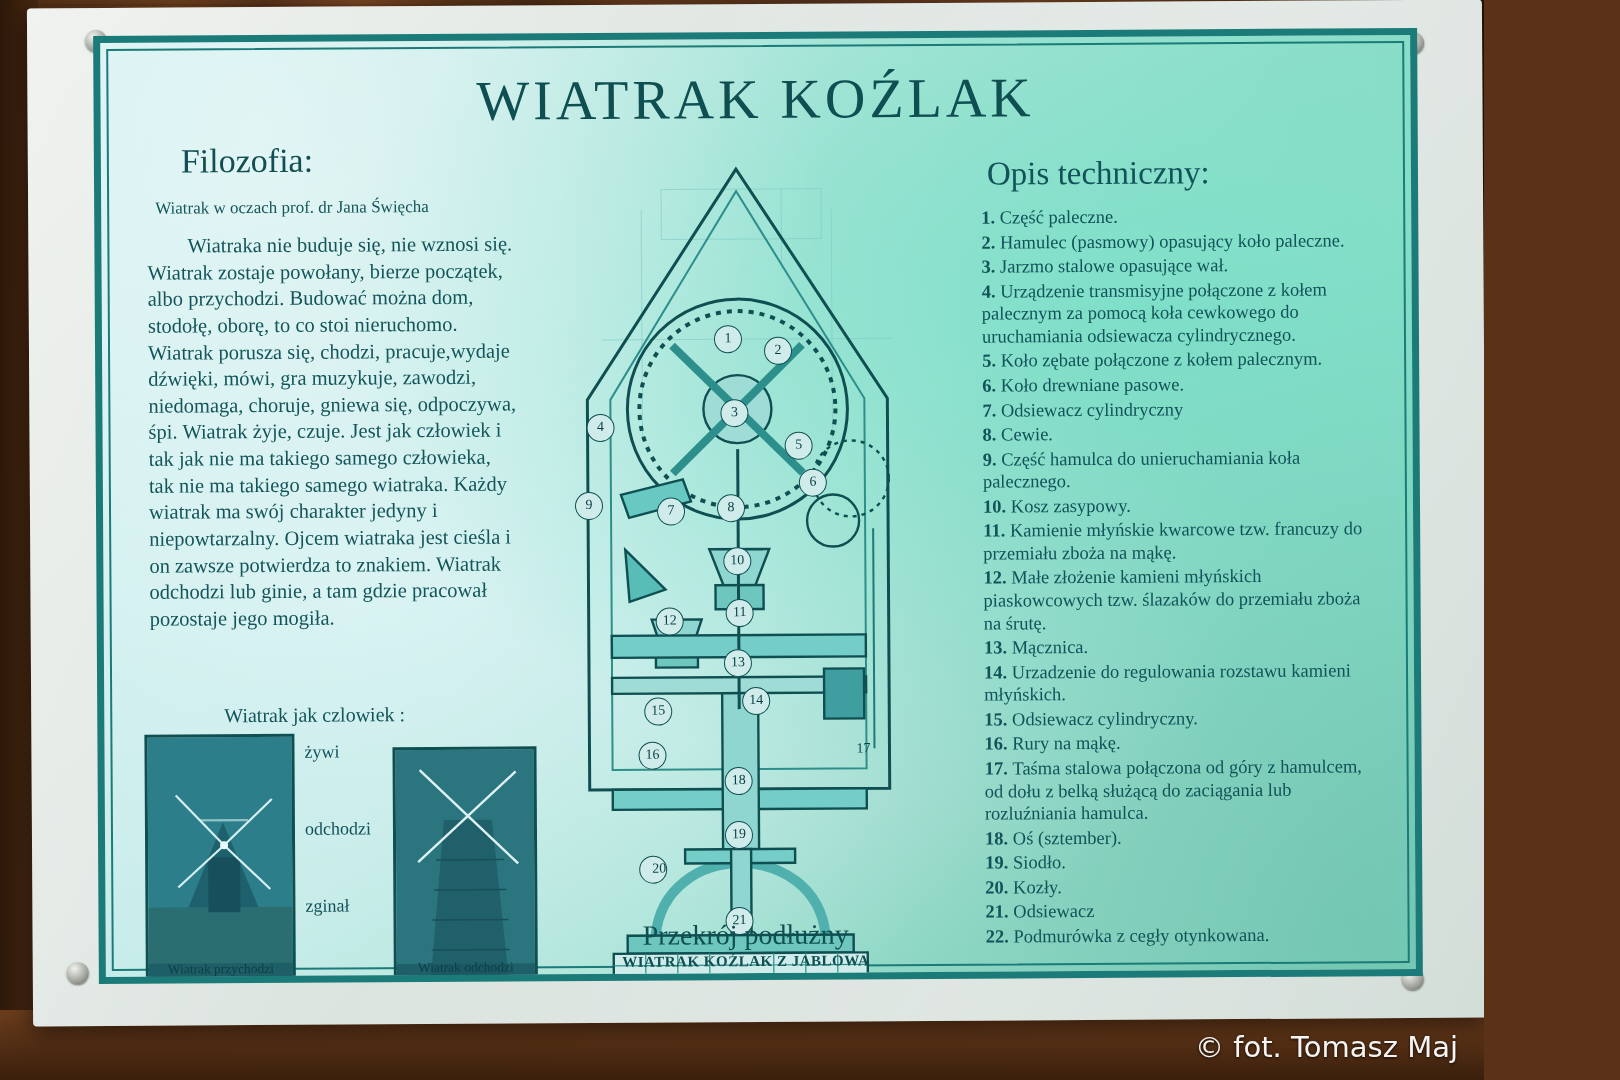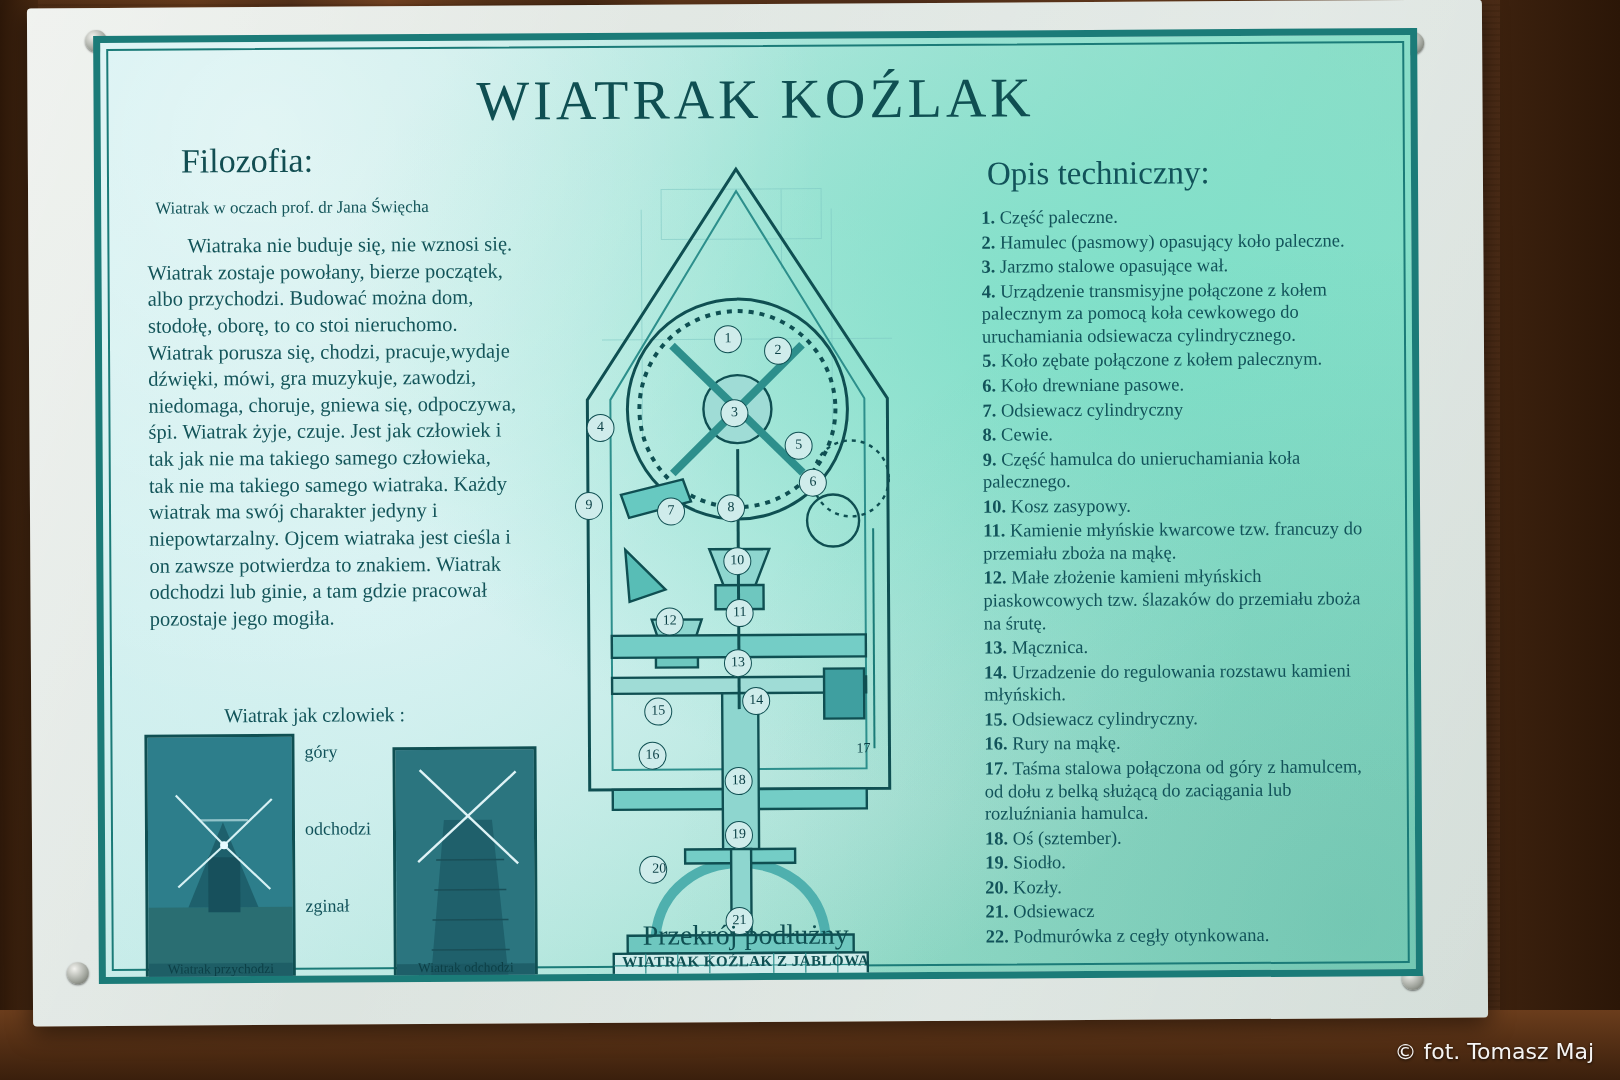--- a/index.html
+++ b/index.html
@@ -1,21 +1,21 @@
 <!DOCTYPE html>
 <html><head>
 <meta charset="utf-8">
 <style>
   html,body{margin:0;padding:0;}
   body{
     width:1620px;height:1080px;overflow:hidden;
     font-family:"Liberation Serif", serif;
     background:#5a3218;
   }
-  #stage{position:relative;width:1620px;height:1080px;overflow:hidden;}
+  #stage{position:relative;width:1460px;height:1080px;overflow:hidden;padding-left:24px;}
 
   
   .wood{position:absolute;inset:0;
     background:
       linear-gradient(90deg, #4d2b13 0%, #5d3518 6%, #6b3d1c 12%, #58321a 18%, #7a4522 24%, #5b3418 30%, #4a2a12 36%, #63381a 42%, #55301a 55%, #6e3f1e 70%, #5a3318 82%, #4a2a14 92%, #3f240f 100%);
   }
   .wood:after{content:"";position:absolute;inset:0;
     background:repeating-linear-gradient(0deg, rgba(0,0,0,0.10) 0 2px, rgba(255,255,255,0.02) 2px 6px);
     opacity:.55;}
   .wood-dark-left{position:absolute;left:0;top:0;width:38px;height:1080px;background:linear-gradient(90deg,#2d1809,#4a2a12);}
@@ -91,21 +91,21 @@
   .diag-cap .c1{font-size:28px;}
   .diag-cap .c2{font-size:15px;font-weight:bold;letter-spacing:.5px;margin-top:2px;}
   .diag-cap .c3{font-size:13px;margin-top:1px;}
 
   .callout{
     position:absolute;background:#cfeceb;border:1.6px solid #0f4f52;border-radius:50%;
     width:26px;height:26px;line-height:23px;text-align:center;font-size:14px;color:#0b3f45;
   }
   .callout.plain{border:none;background:transparent;}
 
-  .wm{position:absolute;right:26px;bottom:16px;color:#fff;font-size:22px;font-family:"DejaVu Sans", sans-serif;
+  .wm{position:absolute;right:26px;bottom:16px;color:#fff;font-size:29px;font-family:"DejaVu Sans", sans-serif;
      text-shadow:0 1px 3px rgba(0,0,0,.8);opacity:.95;}
 </style>
 </head>
 <body>
 
 <div id="stage">
   <div class="wood"></div>
   <div class="wood-dark-left"></div>
   <div class="wood-dark-right"></div>
   <div class="wood-bottom"></div>
@@ -165,21 +165,21 @@
             <line x1="72" y1="66" x2="120" y2="22"></line>
           <line x1="72" y1="66" x2="22" y2="112"></line>
             <line x1="72" y1="66" x2="122" y2="114"></line>
         </g>
         <rect x="0" y="214" width="144" height="22" fill="#1a555f" opacity=".7"></rect>
       </svg>
       <div class="cap">Wiatrak odchodzi</div>
     </div>
 
     <div class="mid-words">
-      <div>góry</div>
+      <div>żywi</div>
       <div>odchodzi</div>
       <div>zginał</div>
     </div>
 
     <div class="diagram">
       <svg width="420" height="830" viewBox="0 0 420 830">
         <g fill="none" stroke="#0f4f52" stroke-width="2.4">
 
           <g stroke="#7fc9c4" stroke-width="1" opacity=".6">
             <line x1="110" y1="60" x2="110" y2="290"></line>

